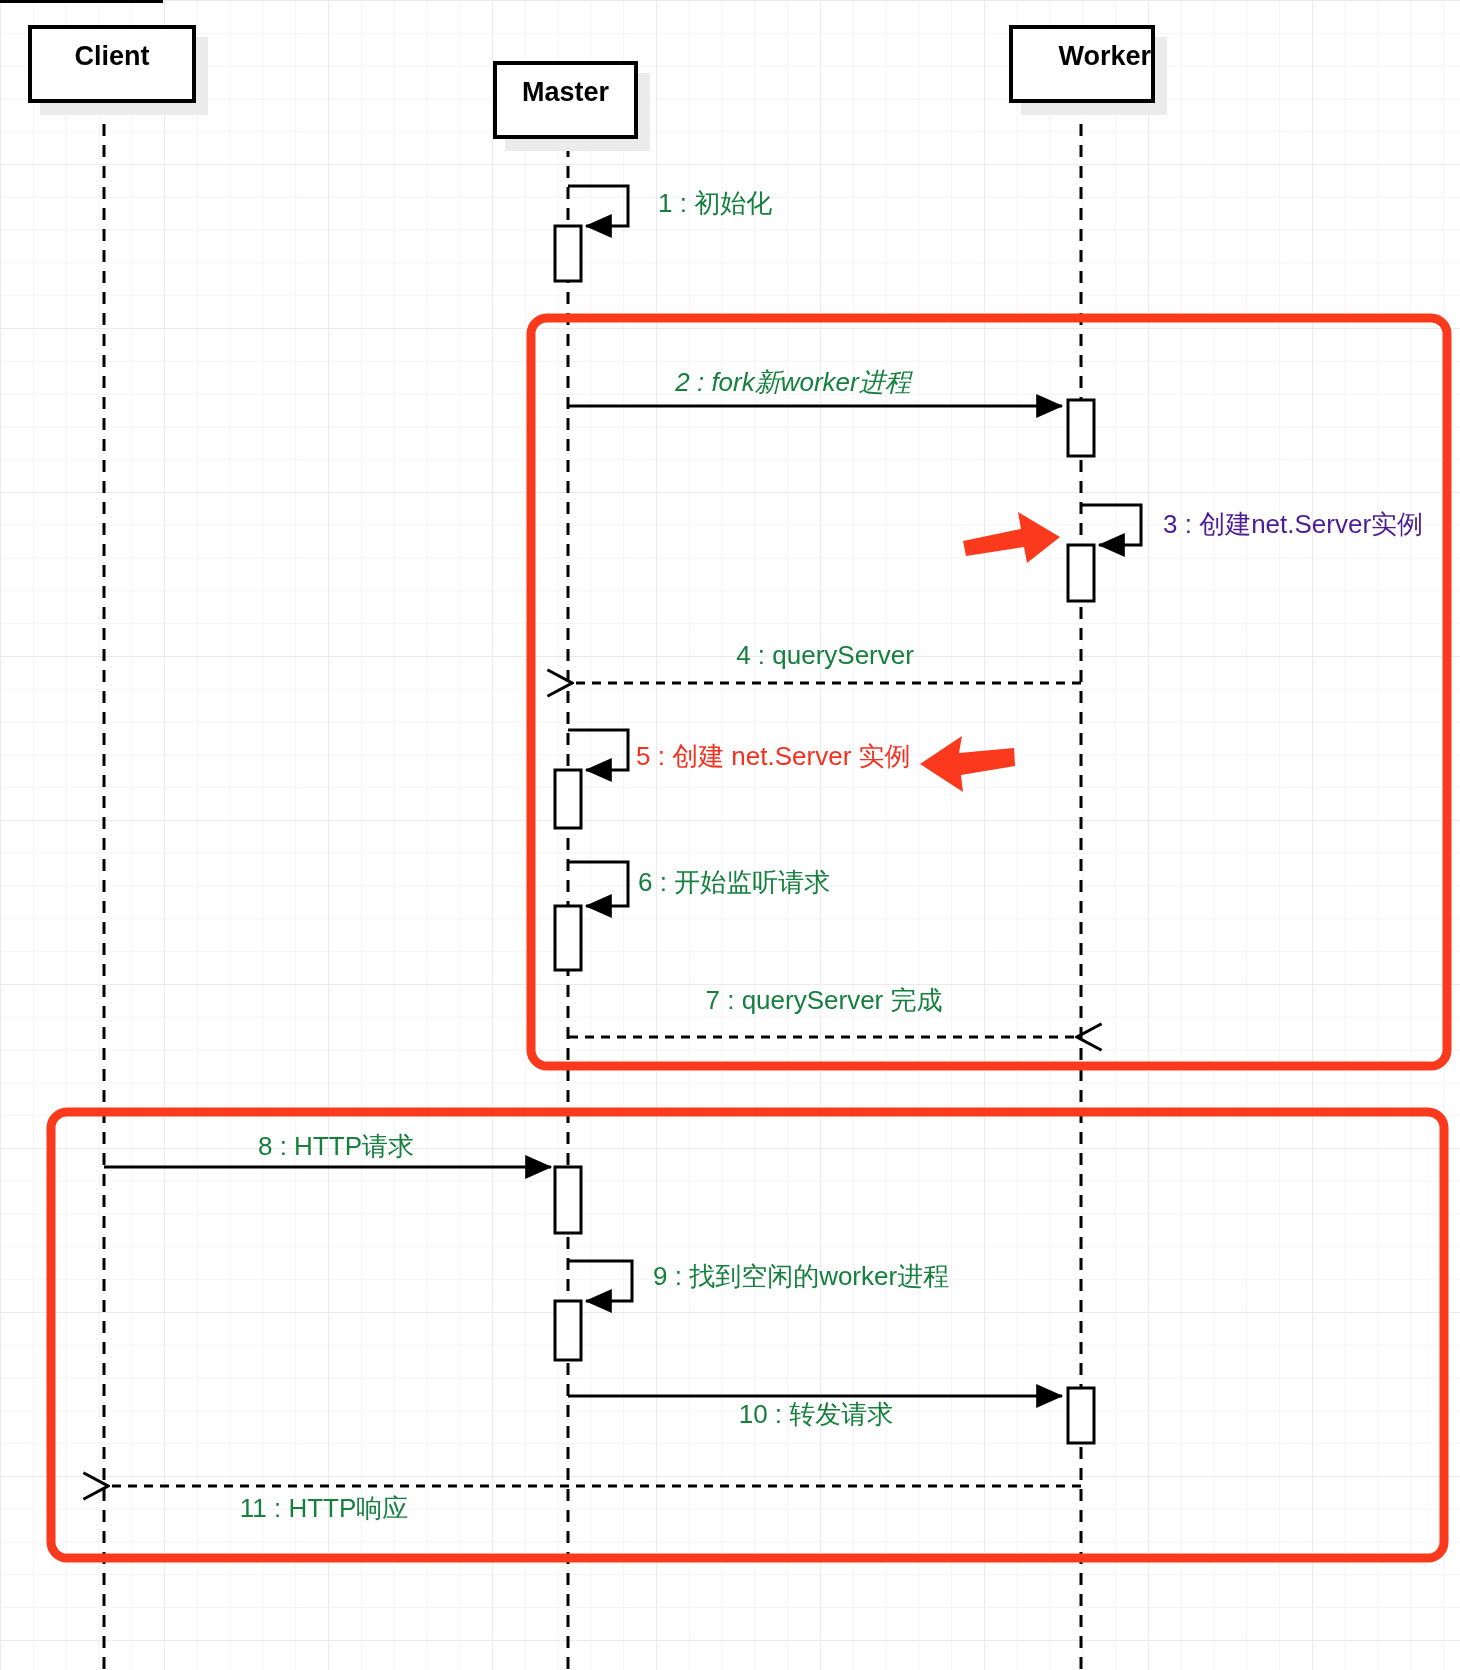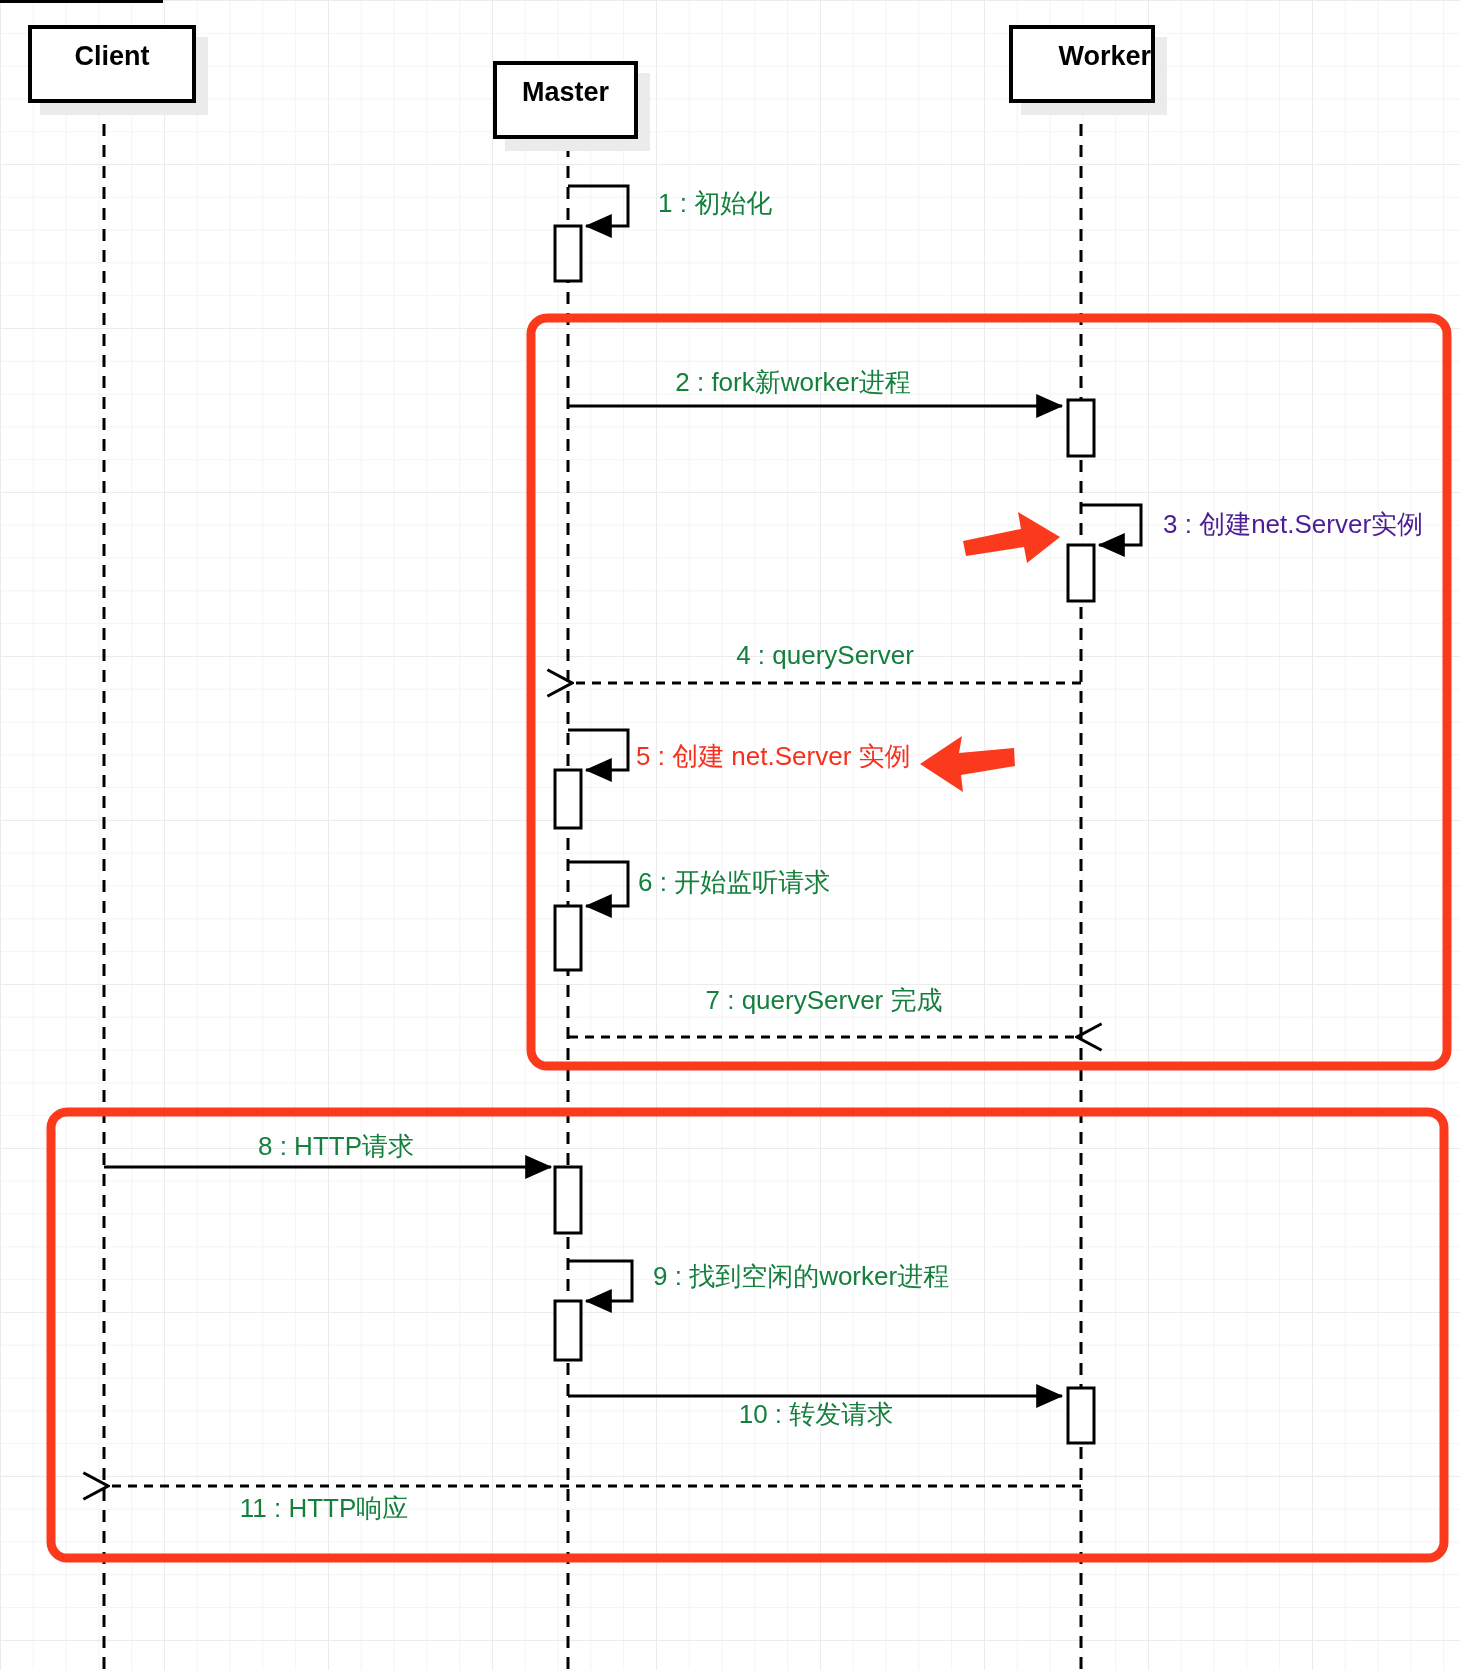--- a/index.html
+++ b/index.html
@@ -121,21 +121,21 @@
   </g>
 
   <rect x="531" y="318" width="916" height="748" rx="16" ry="16" fill="none" stroke="#fb3a1d" stroke-width="9"></rect>
   <rect x="51" y="1112" width="1393" height="446" rx="16" ry="16" fill="none" stroke="#fb3a1d" stroke-width="9"></rect>
 
   <polygon points="963,541 1021,529 1018,512 1060,537 1027,563 1024,547 966,556" fill="#fb3a1d"></polygon>
   <polygon points="1014,748 959,753 962,736 920,764 963,792 961,775 1015,766" fill="#fb3a1d"></polygon>
 </svg>
 
 <div class="msg-label" style="left:658px; top:189px;">1 : 初始化</div>
-<div class="msg-label centered" style="left:793px; top:368px;">2 : fork新worker进程</div>
+<div class="msg-label centered" style="left:793px; top:368px;font-style:italic;">2 : fork新worker进程</div>
 <div class="msg-label blue" style="left:1163px; top:510px;">3 : 创建net.Server实例</div>
 <div class="msg-label centered" style="left:825px; top:641px;">4 : queryServer</div>
 <div class="msg-label red" style="left:636px; top:742px;">5 : 创建 net.Server 实例</div>
 <div class="msg-label" style="left:638px; top:868px;">6 : 开始监听请求</div>
 <div class="msg-label centered" style="left:824px; top:986px;">7 : queryServer 完成</div>
 <div class="msg-label centered" style="left:336px; top:1132px;">8 : HTTP请求</div>
 <div class="msg-label" style="left:653px; top:1262px;">9 : 找到空闲的worker进程</div>
 <div class="msg-label centered" style="left:816px; top:1400px;">10 : 转发请求</div>
 <div class="msg-label centered" style="left:324px; top:1494px;">11 : HTTP响应</div>
 

